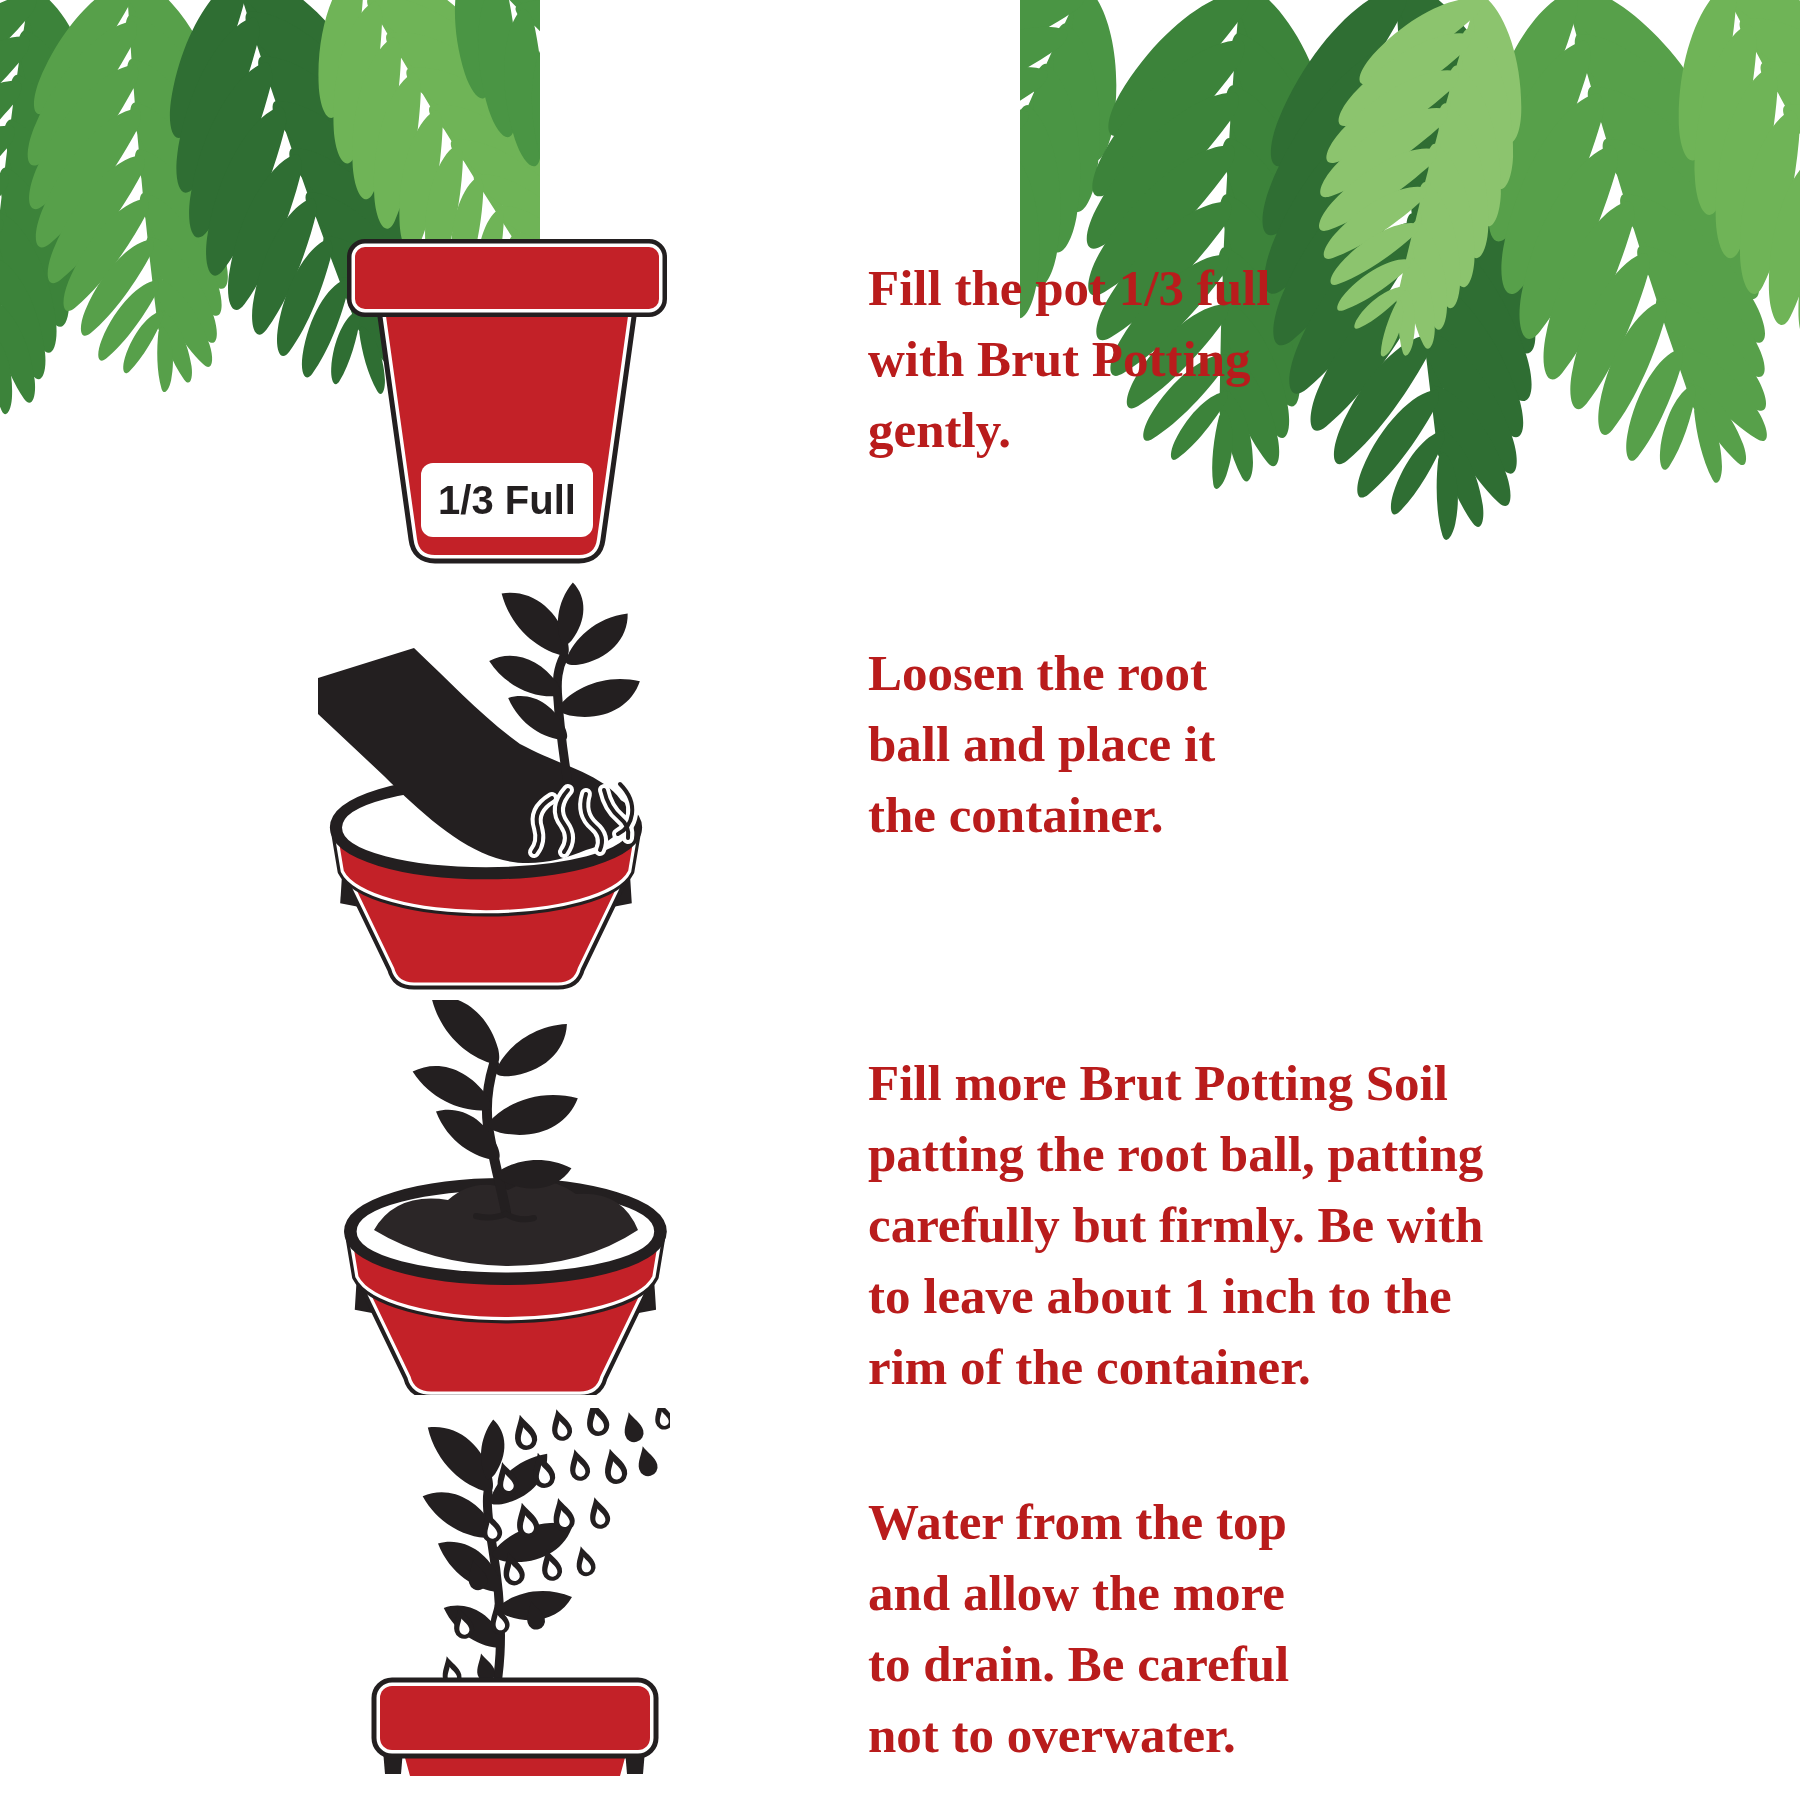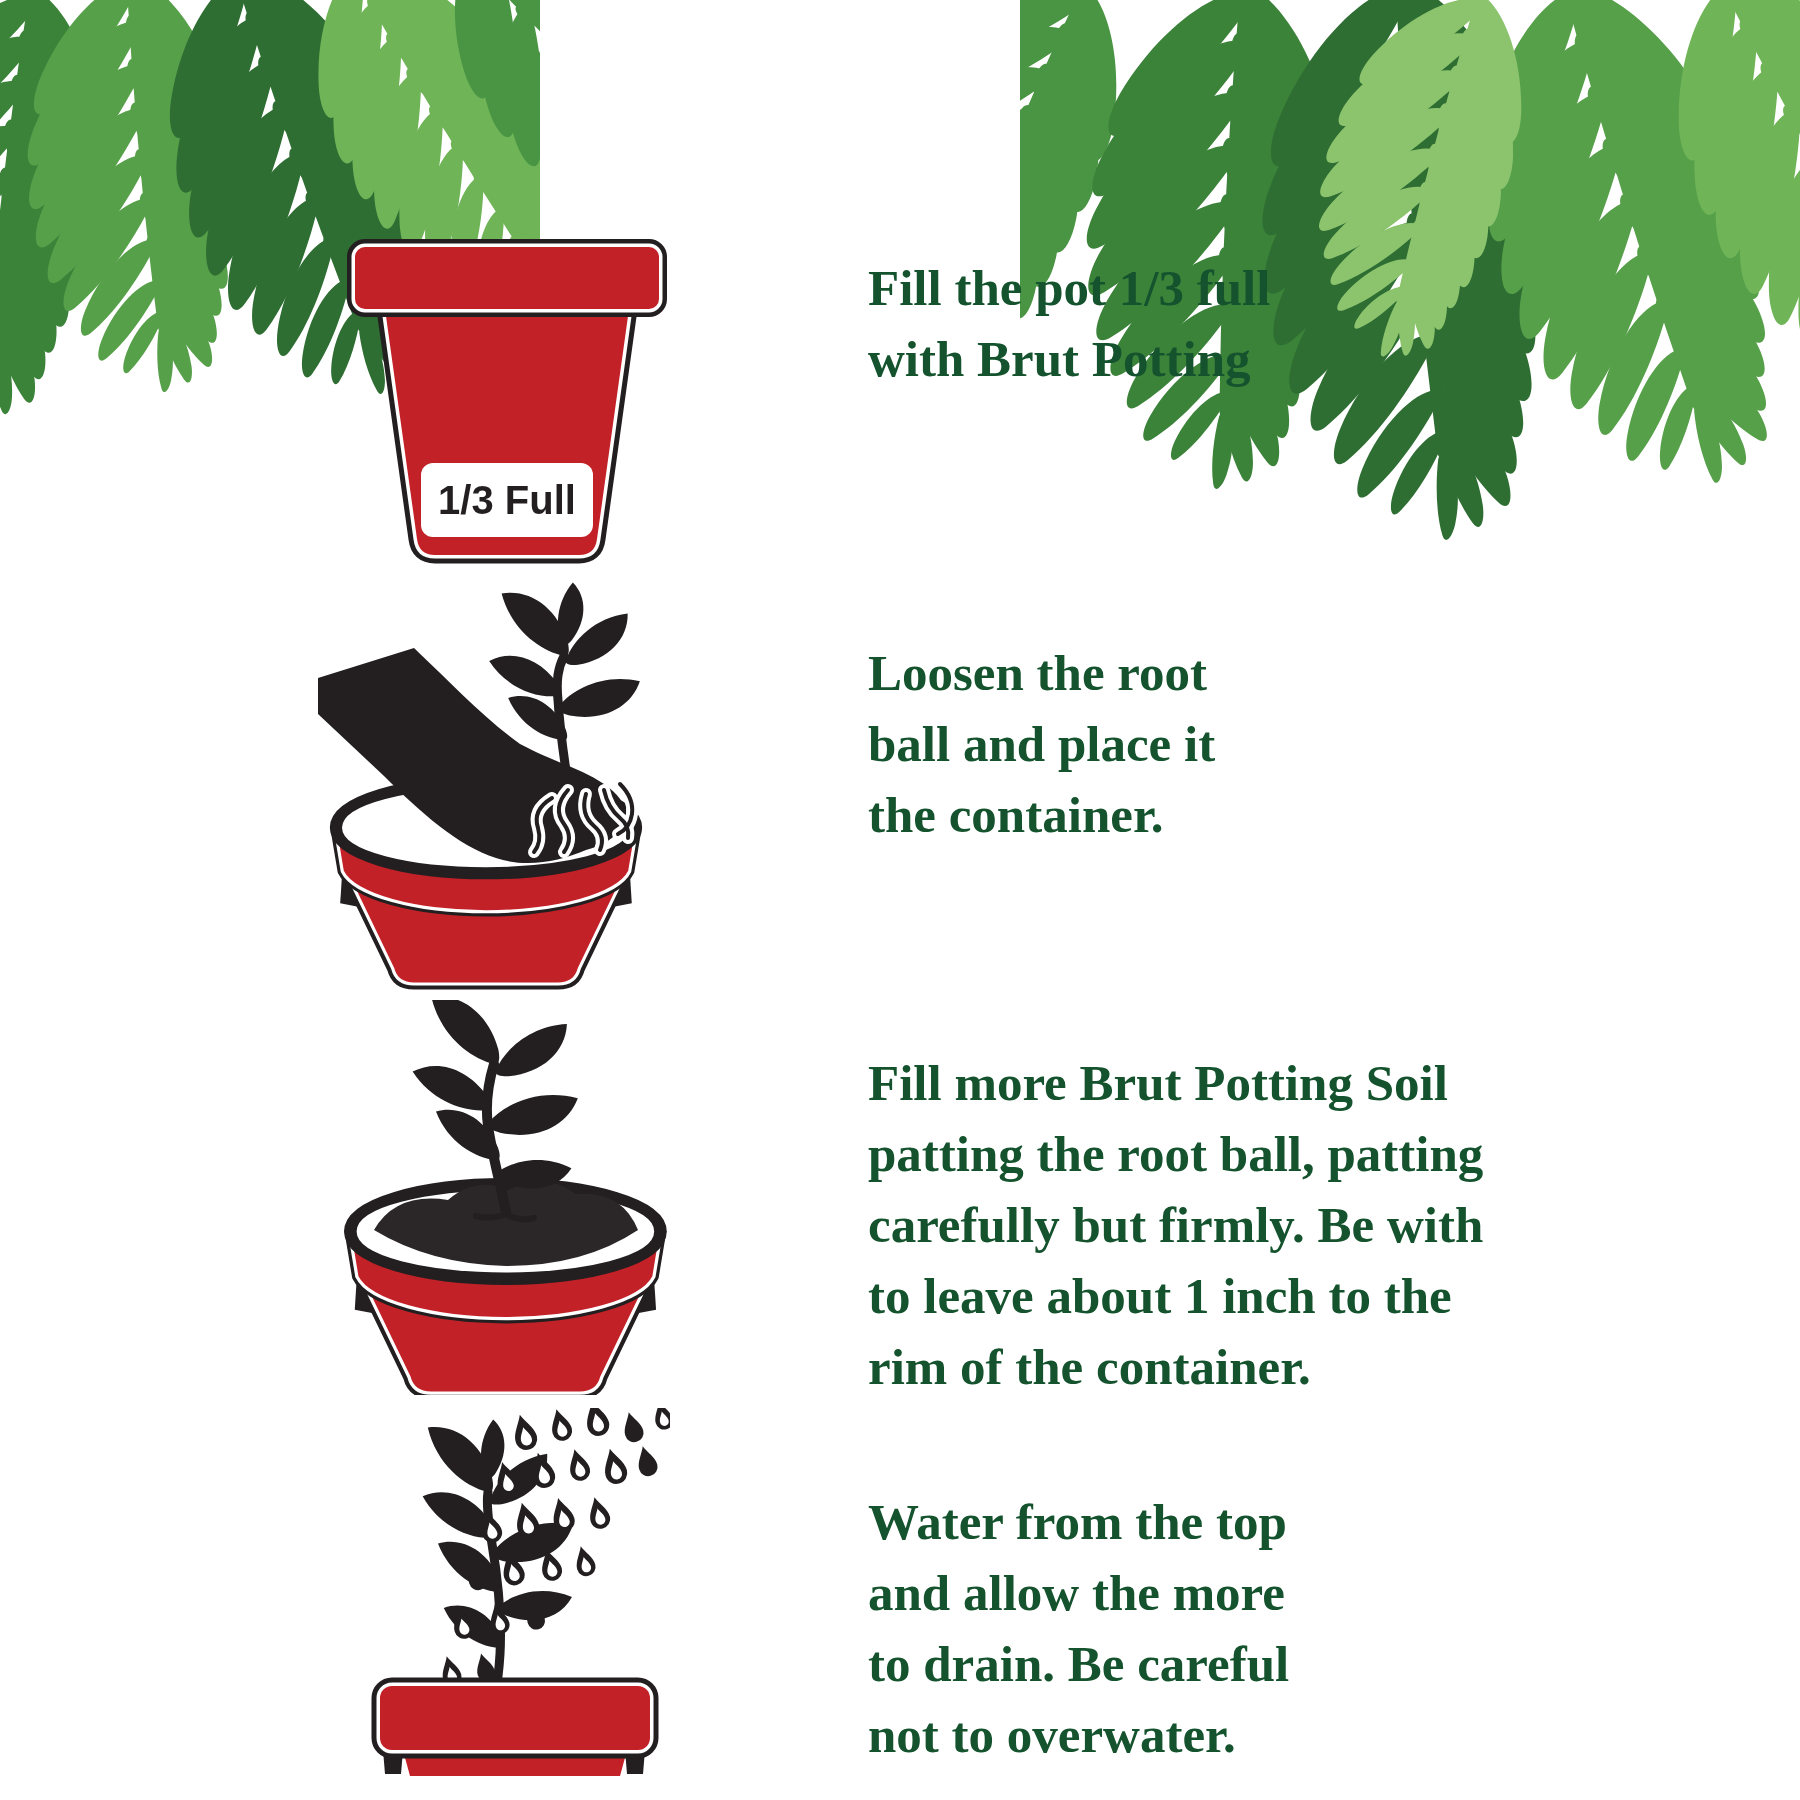--- a/index.html
+++ b/index.html
@@ -1,20 +1,20 @@
 <!DOCTYPE html>
 <html><head>
 <meta charset="utf-8">
 <style>
   html,body{margin:0;padding:0;background:#ffffff;}
   .canvas{position:relative;width:1800px;height:1800px;background:#ffffff;overflow:hidden;
           font-family:"Liberation Serif","DejaVu Serif",serif;}
   .decor{position:absolute;}
   .icon{position:absolute;}
-  .step-text{position:absolute;left:868px;color:#14532d;font-weight:700;
+  .step-text{position:absolute;left:868px;color:#b91c1c;font-weight:700;
              font-size:51px;line-height:71px;letter-spacing:0;}
   .pot-label{font-family:"Liberation Sans","DejaVu Sans",sans-serif;font-weight:700;
              font-size:40px;fill:#231f20;}
 </style>
 </head>
 <body>
 
 <div class="canvas">
 
   <svg width="0" height="0" style="position:absolute" aria-hidden="true">
@@ -195,20 +195,21 @@
       <path d="M74,346 L296,346 L290,368 L80,368 Z" fill="#c32128"></path>
       <path d="M62,278 h246 a12,12 0 0 1 12,12 v40 a12,12 0 0 1 -12,12 h-246 a12,12 0 0 1 -12,-12 v-40 a12,12 0 0 1 12,-12 z" fill="none" stroke="#231f20" stroke-width="17" stroke-linejoin="round"></path>
       <path d="M62,278 h246 a12,12 0 0 1 12,12 v40 a12,12 0 0 1 -12,12 h-246 a12,12 0 0 1 -12,-12 v-40 a12,12 0 0 1 12,-12 z" fill="none" stroke="#ffffff" stroke-width="7"></path>
       <path d="M62,278 h246 a12,12 0 0 1 12,12 v40 a12,12 0 0 1 -12,12 h-246 a12,12 0 0 1 -12,-12 v-40 a12,12 0 0 1 12,-12 z" fill="#c32128"></path>
     </g>
   </svg>
 
   <div class="step-text" style="top:253px">
     <div class="line">Fill the pot 1/3 full</div>
     <div class="line">with Brut Potting</div>
+    <div class="line">gently.</div>
   </div>
 
   <div class="step-text" style="top:638px">
     <div class="line">Loosen the root</div>
     <div class="line">ball and place it</div>
     <div class="line">the container.</div>
   </div>
 
   <div class="step-text" style="top:1048px">
     <div class="line">Fill more Brut Potting Soil</div>

